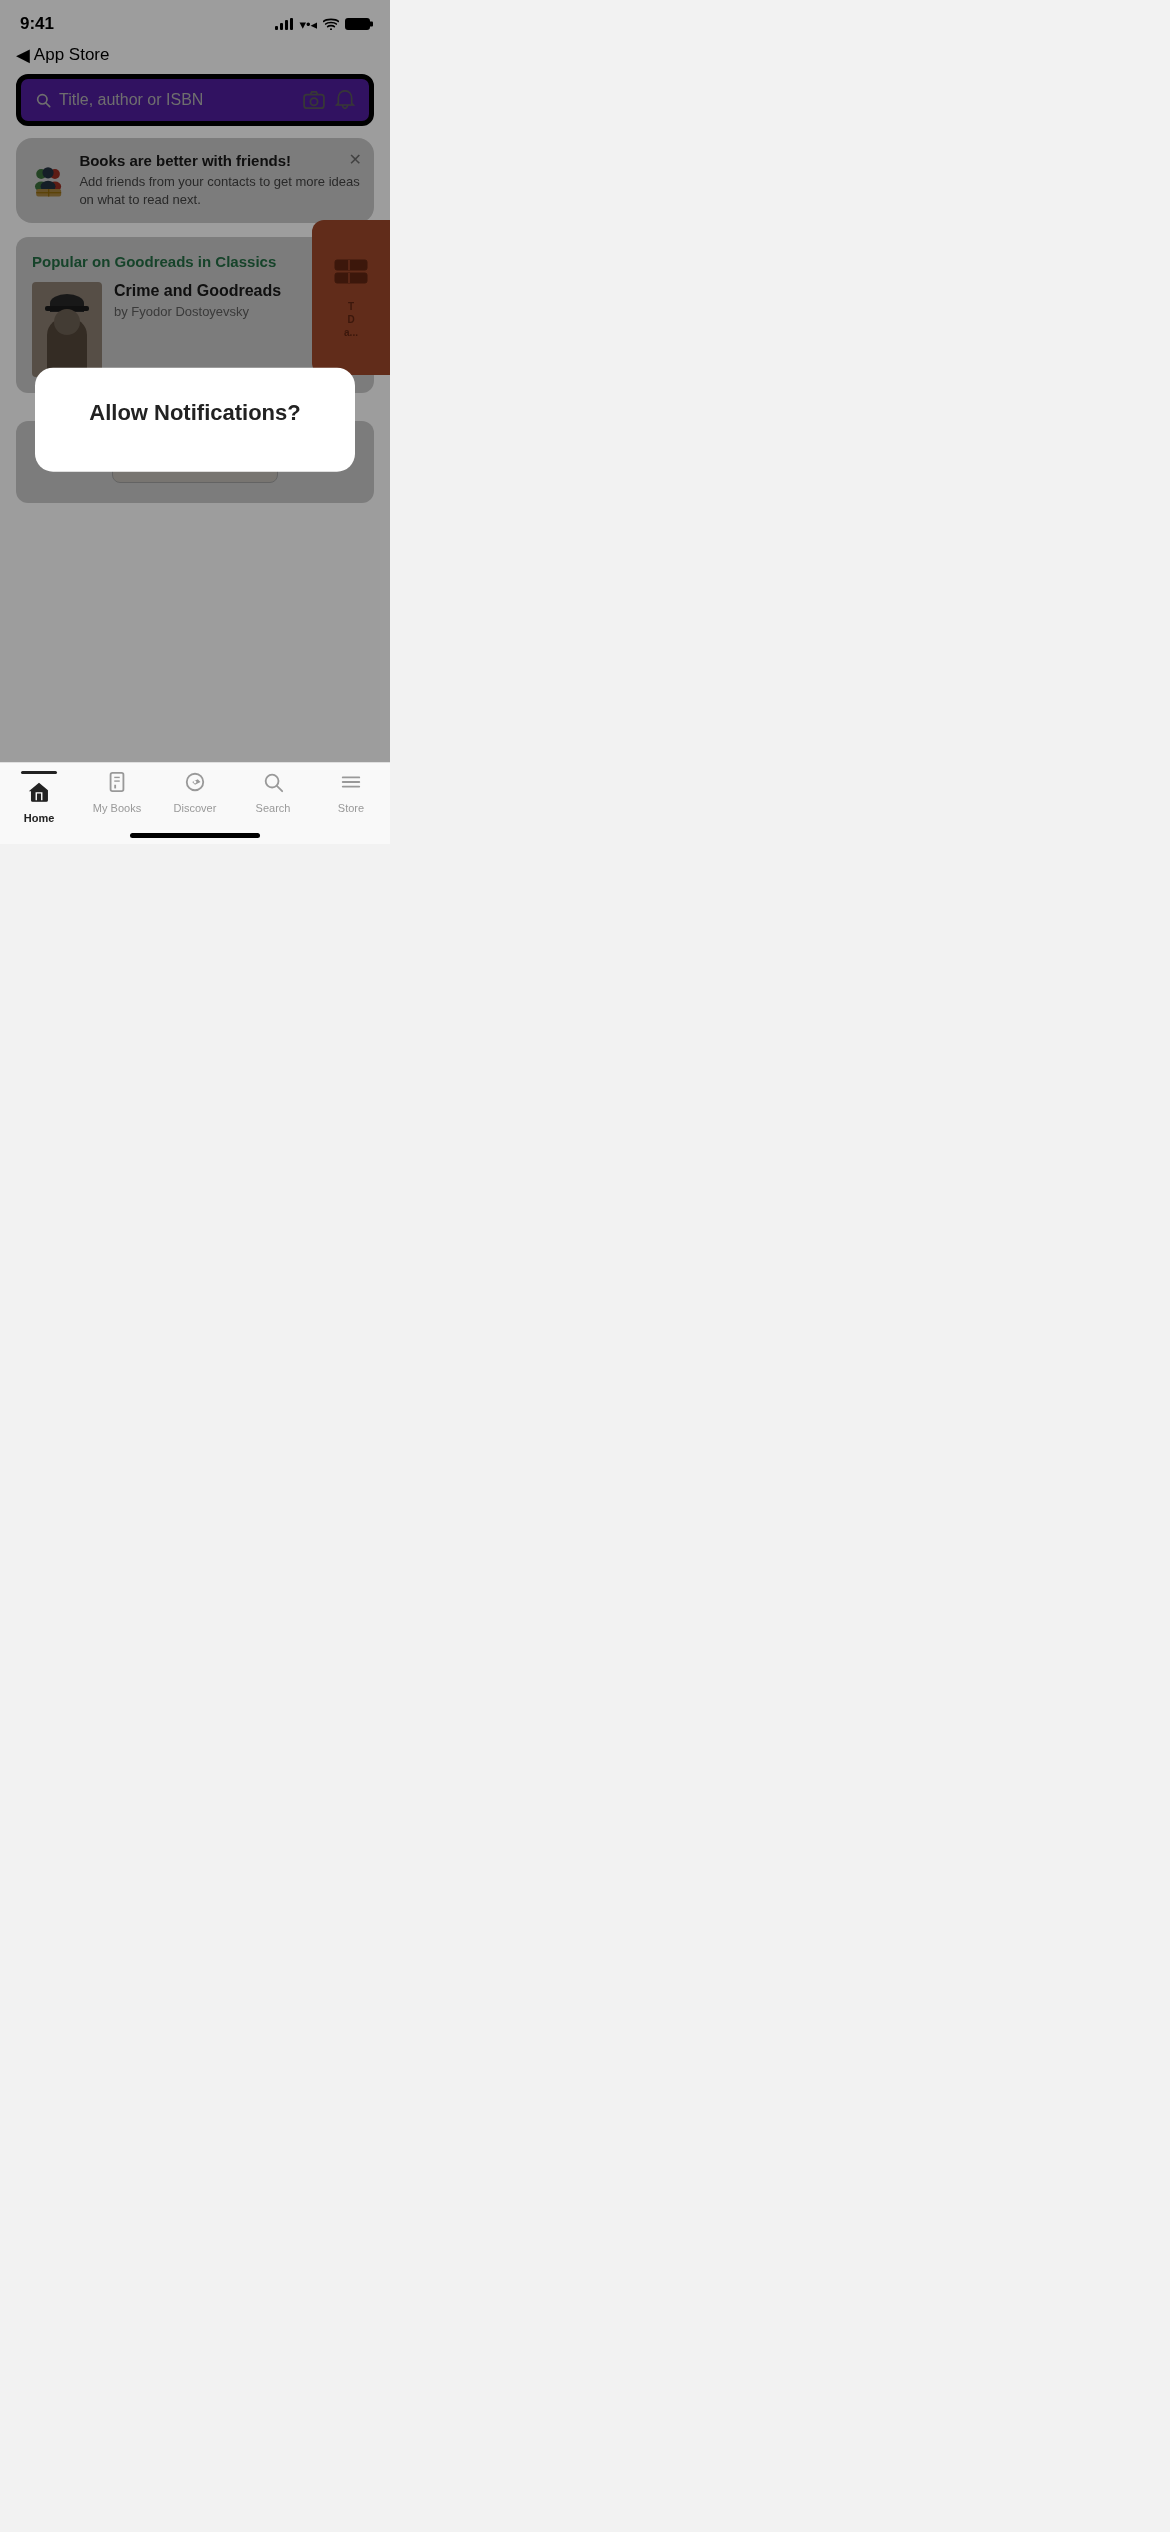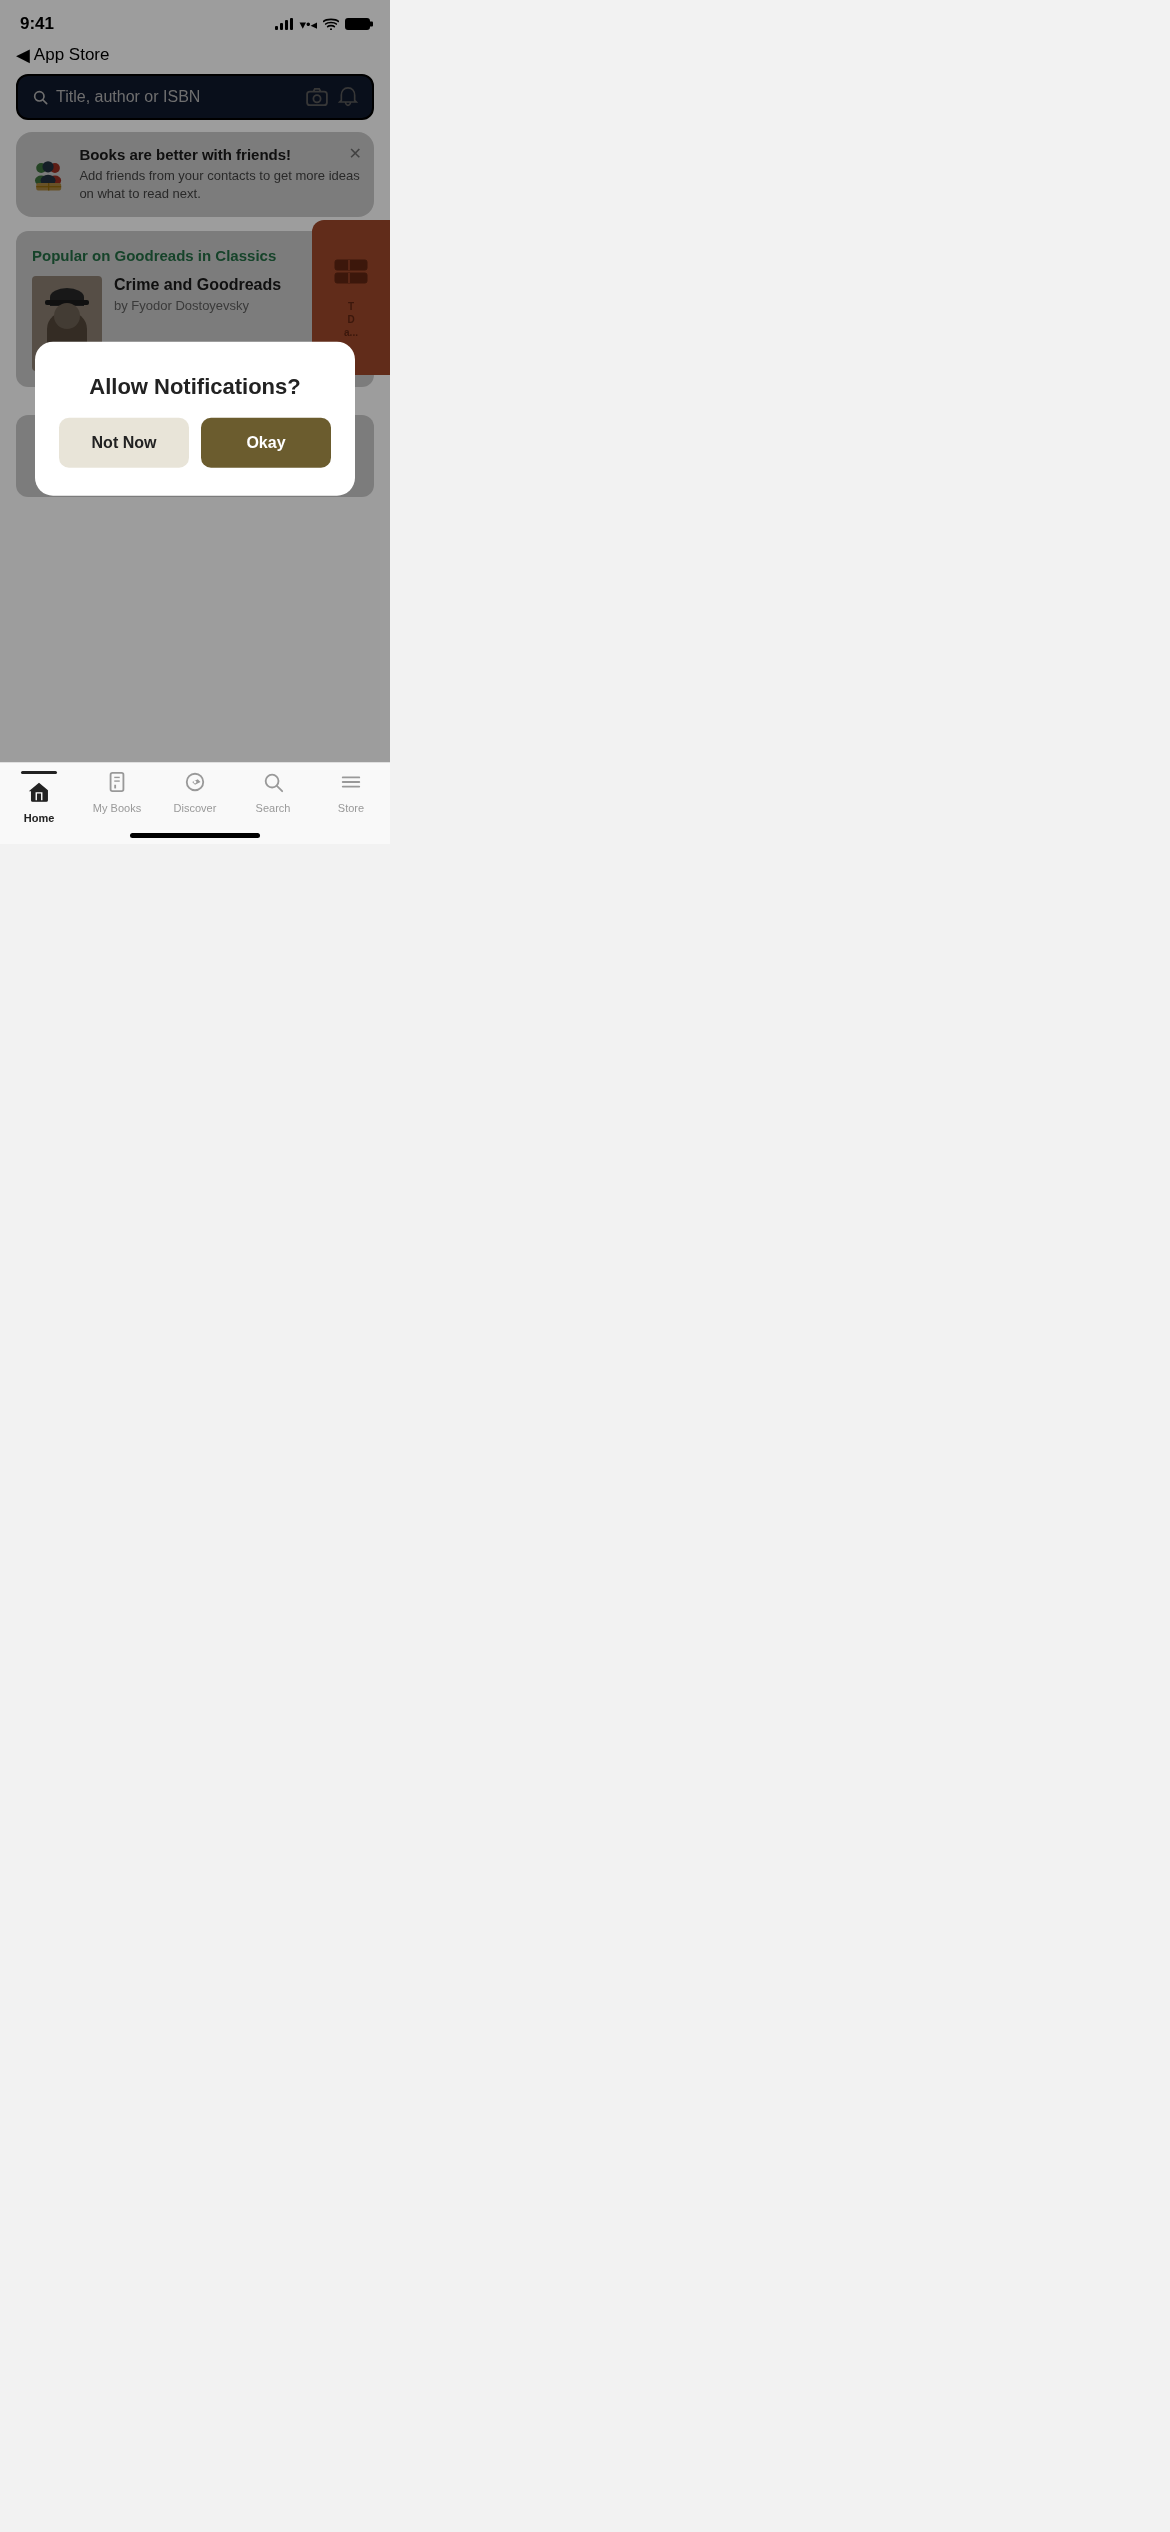--- a/index.html
+++ b/index.html
@@ -81,24 +81,24 @@
     }
 
     
     .search-bar-container {
       padding: 0 16px 12px;
       background: #f2f2f2;
     }
     .search-bar {
       display: flex;
       align-items: center;
-      background: #0f172a;
+      background: #4c1d95;
       border-radius: 12px;
       padding: 10px 14px;
-      border: 2px solid #000000;
+      border: 5px solid #000000;
       gap: 8px;
     }
     .search-placeholder {
       flex: 1;
       font-size: 16px;
       color: #aaa;
     }
     .search-right-icons {
       display: flex;
       align-items: center;
@@ -466,24 +466,20 @@
     <line x1="18" y1="4" x2="18" y2="14" stroke="#c85a35" stroke-width="1.5"></line>
     <line x1="18" y1="17" x2="18" y2="27" stroke="#c85a35" stroke-width="1.5"></line>
   </svg>
   <span style="font-size:10px; color:#7a3018; font-weight:600; text-align:center; line-height:1.3;">T<br>D<br>a...</span>
 </div>
 
 <div class="overlay"></div>
 
 <div class="dialog">
   <h2 class="dialog-title">Allow Notifications?</h2>
-  <div class="dialog-buttons">
-    <button class="btn-not-now">Not Now</button>
-    <button class="btn-okay">Okay</button>
-  </div>
 </div>
 
 <div class="tab-bar">
   <div class="tab-item">
     <div class="tab-active-indicator"></div>
     <span class="tab-icon active">
       <svg width="22" height="22" viewBox="0 0 24 24" fill="none">
         <path d="M3 10.5L12 3l9 7.5V21a1 1 0 01-1 1H5a1 1 0 01-1-1V10.5z" fill="#222" stroke="#222" stroke-width="1.5"></path>
         <path d="M9 21V13h6v8" stroke="#fff" stroke-width="1.5" fill="none"></path>
       </svg>

